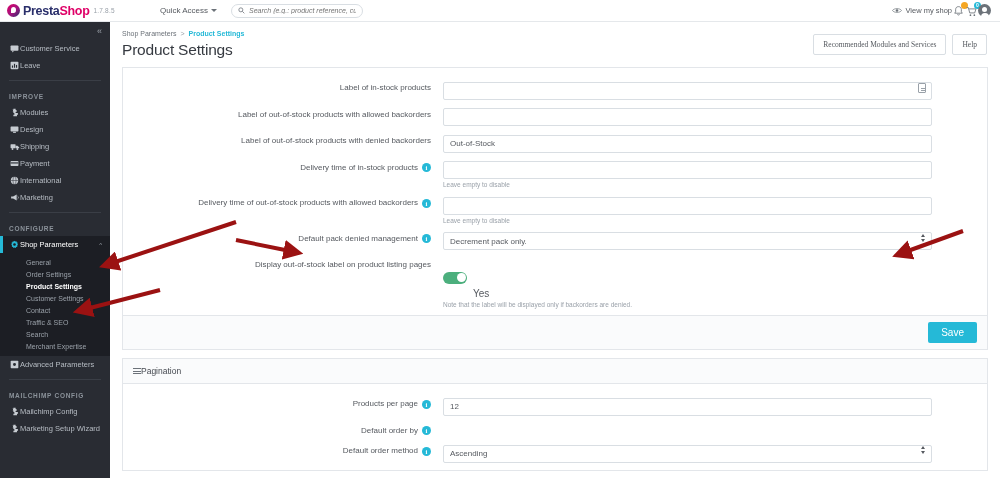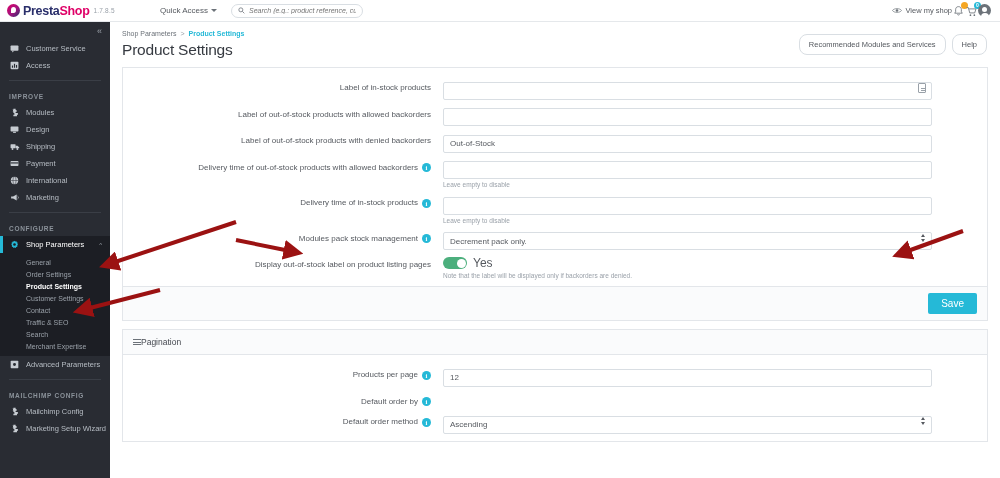--- a/index.html
+++ b/index.html
@@ -82,21 +82,21 @@
   }
 
   
   .sidebar {
     position: absolute; top: 22px; left: 0; width: 110px; height: 456px;
     background: #292c33; overflow: hidden; z-index: 20;
   }
   .collapse-row { height: 18px; display: flex; align-items: center; justify-content: flex-end; padding-right: 8px; }
   .collapse-ic { color: #9aa1a9; font-size: 9px; cursor: pointer; line-height: 1; }
   .nav-item {
-    display: flex; align-items: center; gap: 6px;
+    display: flex; align-items: center; 
     height: 17px; padding-left: 9px; cursor: pointer;
     font-size: 7.5px; color: #b6bcc3; position: relative;
   }
   .nav-item .ico { width: 11px; display: flex; justify-content: center; flex: none; color: #c7ccd2; }
   .nav-item.active { background: #1c1e24; color: #fff; }
   .nav-item.active::before {
     content: ""; position: absolute; left: 0; top: 0;
     width: 2.5px; height: 100%; background: #25b9d7;
   }
   .nav-item.active .ico { color: #25b9d7; }
@@ -114,23 +114,23 @@
 
   
   .main { position: absolute; top: 22px; left: 110px; width: 890px; height: 456px; background: #fff; overflow: hidden; }
   .page-head { padding: 8px 12px 0 12px; height: 45px; background:#fff; position: relative; }
   .crumb { font-size: 7px; color: #6c7279; }
   .crumb a { color: #25b9d7; text-decoration: none; font-weight: bold; }
   .crumb span.sep { color: #9aa1a9; margin: 0 2px; }
   .page-title { font-size: 15.5px; color: #363a41; font-weight: normal; margin-top: 4px; letter-spacing: -.2px; }
   .head-actions { position: absolute; right: 13px; top: 12px; display: flex; gap: 6px; }
   .btn-outline {
-    background: #fff; border: 1px solid #d9dee3; border-radius: 8px;
+    background: #fff; border: 1px solid #d9dee3; border-radius: 2px;
     font-size: 7.5px; color: #55595f; padding: 5px 9px; cursor: pointer;
-    font-family: Liberation Sans, sans-serif; white-space: nowrap;
+    font-family: Liberation Serif, serif; white-space: nowrap;
   }
 
   .content { padding: 0 12px; }
   .panel { background: #fff; border: 1px solid #e3e6ea; border-top: 0; }
   .panel.first { border-top: 1px solid #e3e6ea; }
   .panel-head {
     background: #fafbfc; border-bottom: 1px solid #e3e6ea;
     font-size: 8.5px; color: #464a51; padding: 7px 10px;
     display: flex; align-items: center; 
   }
@@ -182,21 +182,21 @@
   }
   .toggle-row { display: flex; align-items: center; gap: 6px; }
   .switch {
     width: 24px; height: 12px; border-radius: 6px; background: #4caf7d;
     position: relative; cursor: pointer; flex: none;
   }
   .switch::after {
     content: ""; position: absolute; right: 1.5px; top: 1.5px;
     width: 9px; height: 9px; border-radius: 50%; background: #fff;
   }
-  .switch-lab { font-size: 12px; color: #55595f; }
+  .switch-lab { font-size: 10px; color: #55595f; margin-top: 32px; }
   .panel-foot {
     background: #fafbfc; border-top: 1px solid #e3e6ea;
     padding: 6px 10px; display: flex; justify-content: flex-end;
   }
   .btn-save {
     background: #25b9d7; color: #fff; border: 0; border-radius: 2px;
     font-size: 10px; padding: 5px 13px; cursor: pointer;
     font-family: "Liberation Sans", sans-serif;
   }
   .hamb { display: flex; flex-direction: column; gap: 1.5px; }
@@ -279,21 +279,21 @@
 
     <div class="nav-item">
       <span class="ico">
         <svg width="9" height="9" viewBox="0 0 16 16">
             <rect x="1" y="1.5" width="14" height="13" rx="1.4" fill="#c7ccd2"></rect>
             <rect x="3.4" y="8" width="2" height="4" fill="#292c33"></rect>
             <rect x="7" y="5" width="2" height="7" fill="#292c33"></rect>
             <rect x="10.6" y="7" width="2" height="5" fill="#292c33"></rect>
           </svg>
       </span>
-      <span>Access</span>
+      <span>Leave</span>
     </div>
 
     <div class="nav-sep"></div>
     <div class="nav-head">IMPROVE</div>
 
     <div class="nav-item">
       <span class="ico">
         <svg width="9" height="9" viewBox="0 0 16 16">
             <path d="M6 1.5 h4 v2.2 a1.6 1.6 0 1 1 0 3.1 V9 h2.4 a1.6 1.6 0 1 1 0 3.1 V14.5 H6 v-2.4 a1.6 1.6 0 1 0 0-3.1 V6 H3.5 a1.6 1.6 0 1 0 0-3.1 H6 Z" fill="#c7ccd2"></path>
           </svg>
@@ -444,43 +444,43 @@
 
           <div class="form-row">
             <div class="form-label">Label of out-of-stock products with denied backorders</div>
             <div class="form-field">
               <input class="inp" value="Out-of-Stock" style="">
             </div>
           </div>
 
           <div class="form-row">
             <div class="form-label">
+              <span>Delivery time of in-stock products</span>
+              <i class="info-ic">i</i>
+            </div>
+            <div class="form-field">
+              <input class="inp" value="" style="">
+              <div class="helper">Leave empty to disable</div>
+            </div>
+          </div>
+
+          <div class="form-row">
+            <div class="form-label">
               <span>Delivery time of out-of-stock products with allowed backorders</span>
               <i class="info-ic">i</i>
             </div>
             <div class="form-field">
               <input class="inp" value="" style="">
               <div class="helper">Leave empty to disable</div>
             </div>
           </div>
 
           <div class="form-row">
             <div class="form-label">
-              <span>Delivery time of in-stock products</span>
-              <i class="info-ic">i</i>
-            </div>
-            <div class="form-field">
-              <input class="inp" value="" style="">
-              <div class="helper">Leave empty to disable</div>
-            </div>
-          </div>
-
-          <div class="form-row">
-            <div class="form-label">
-              <span>Modules pack stock management</span>
+              <span>Default pack denied management</span>
               <i class="info-ic">i</i>
             </div>
             <div class="form-field">
               <div class="sel-wrap">
                 <select class="sel">
                   <option>Decrement pack only.</option>
                 </select>
                 <span class="sel-arrows">
                     <i class="up"></i>
                     <i class="dn"></i>

